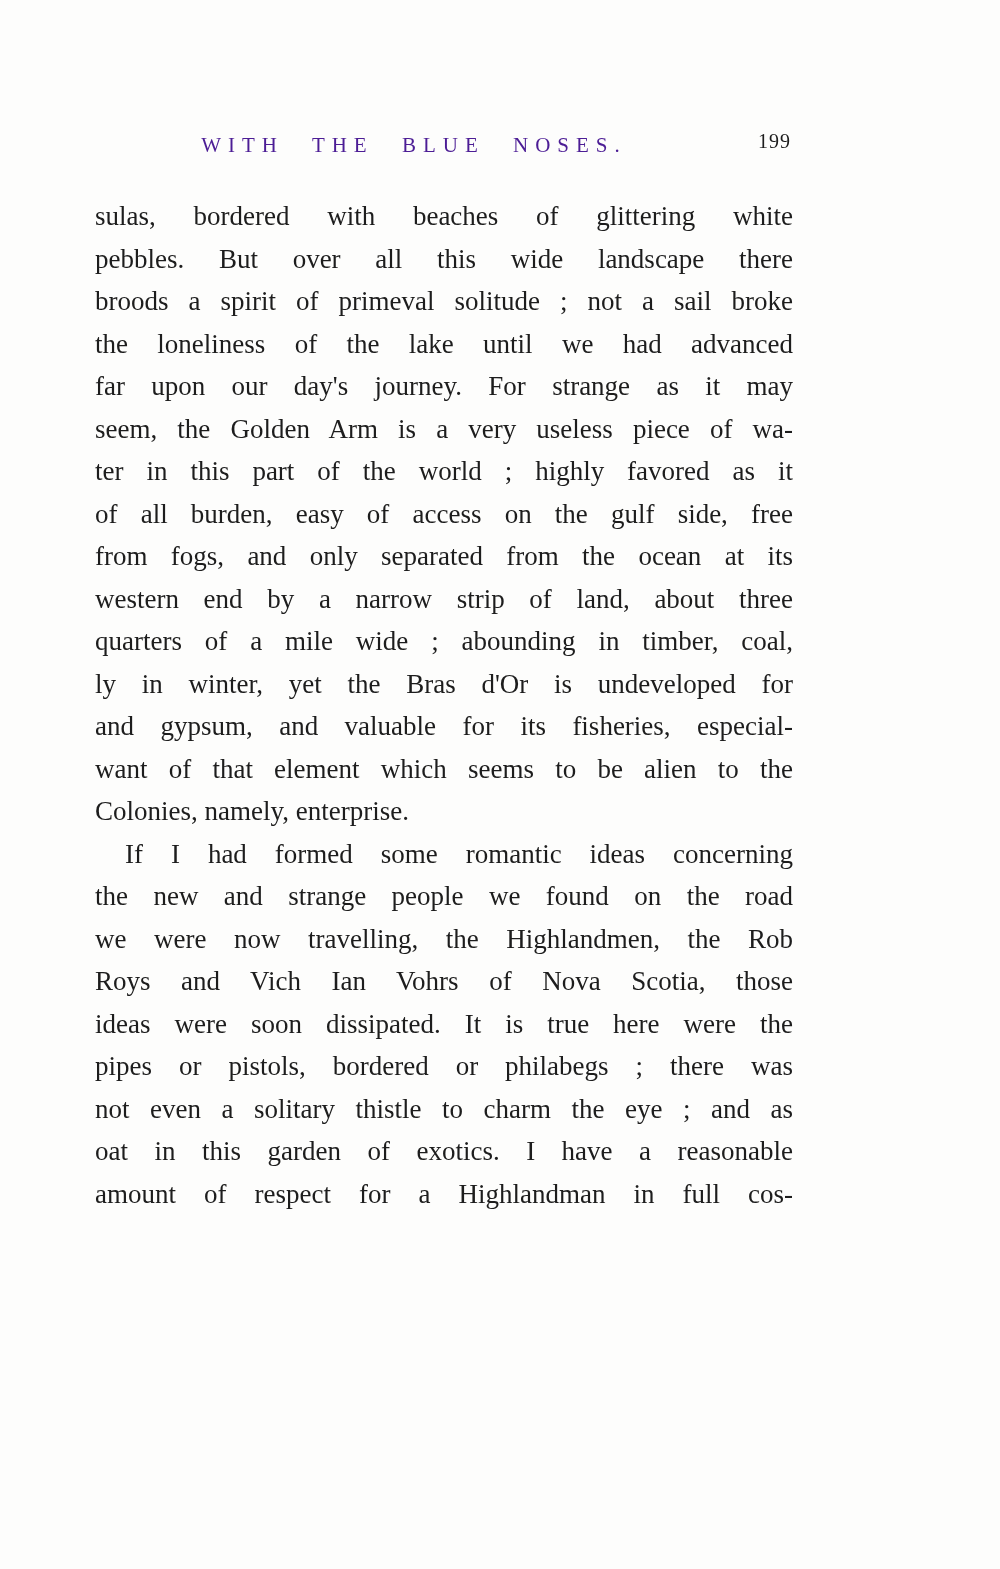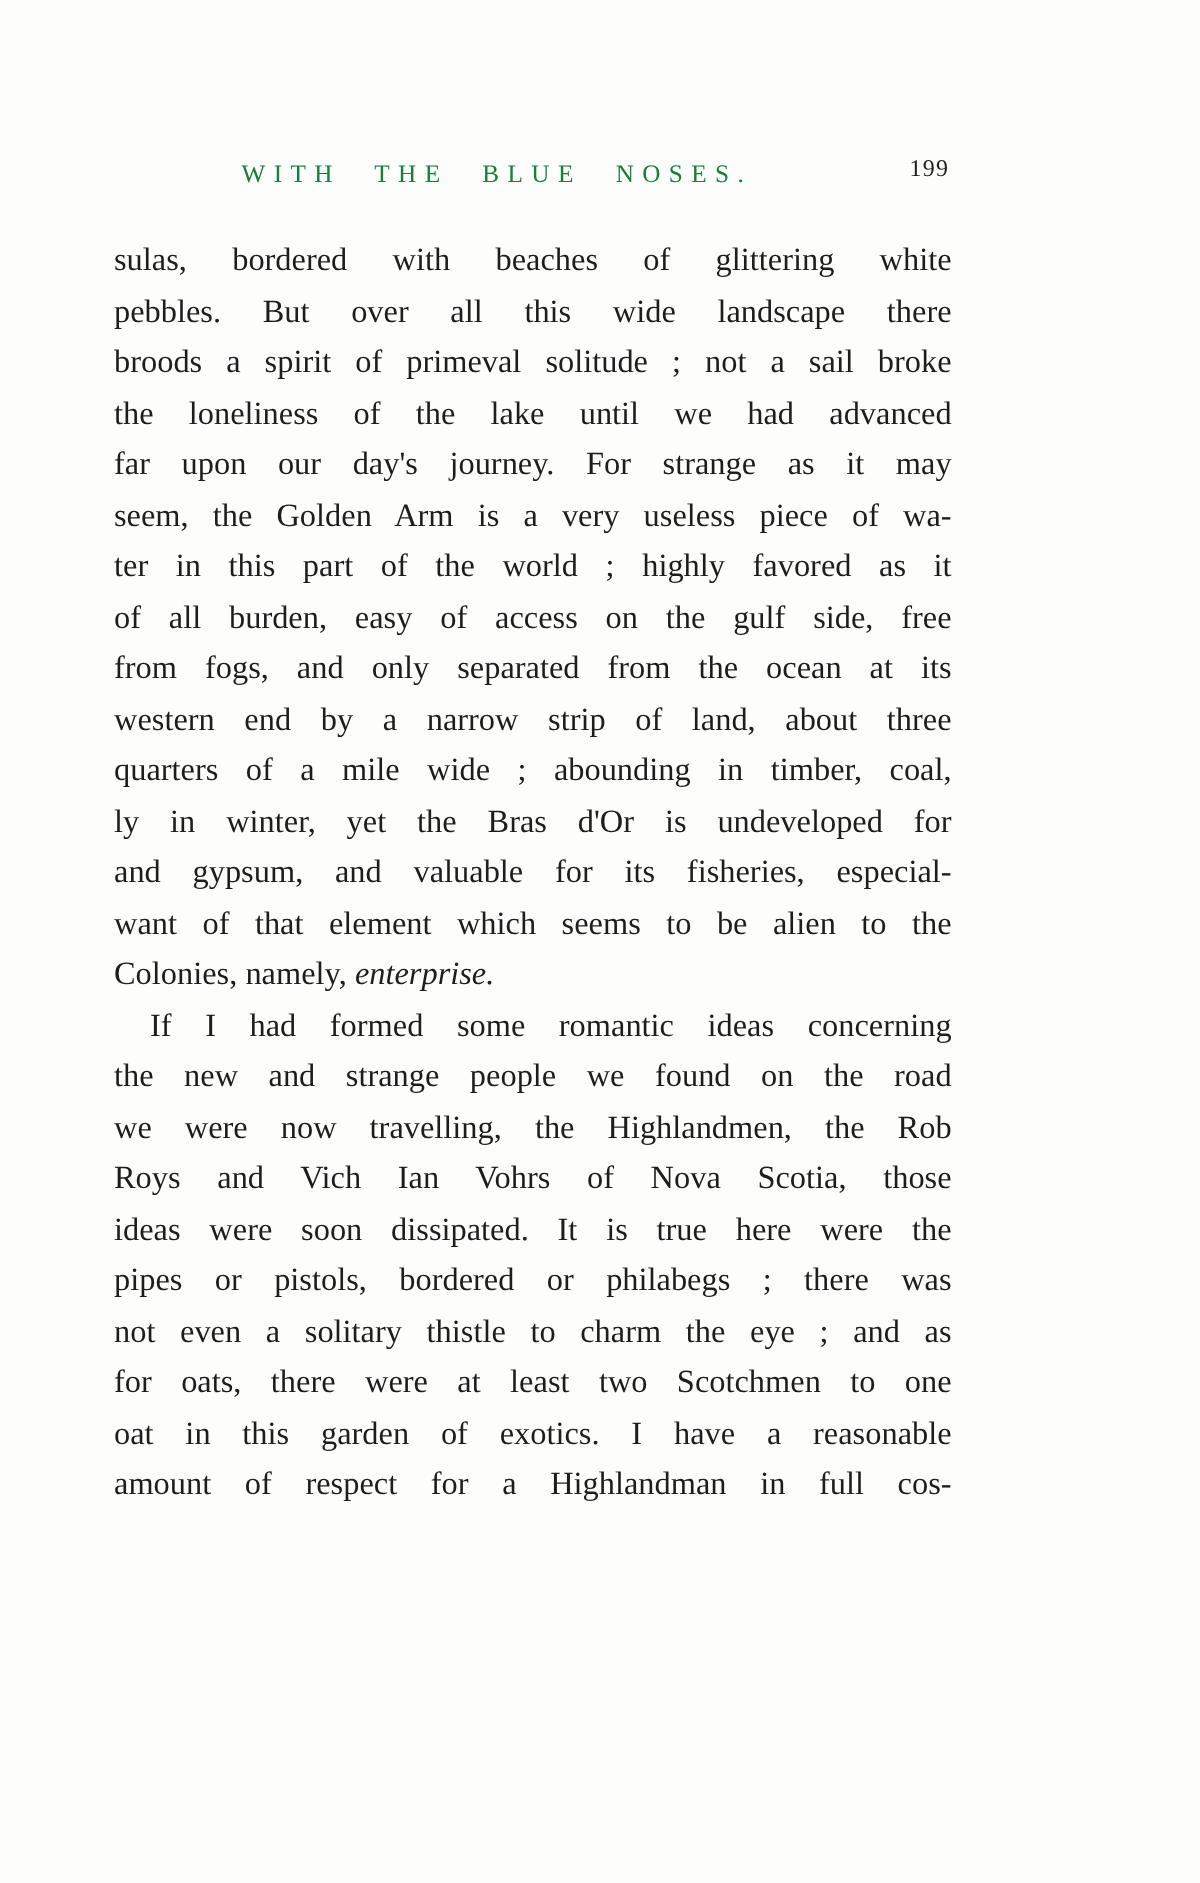--- a/index.html
+++ b/index.html
@@ -29,21 +29,21 @@
   .running-head {
     position: relative;
     height: 34px;
     margin-bottom: 28px;
   }
   .head-title {
     text-align: center;
     font-size: 21px;
     letter-spacing: 7px;
     word-spacing: 16px;
-    color: #15803d;
+    color: #4c1d95;
     padding-right: 60px; 
   }
   .page-number {
     position: absolute;
     right: 2px;
     top: -3px;
     font-size: 20px;
     letter-spacing: 1px;
     color: #1d1d1d;
   }
@@ -56,21 +56,20 @@
     text-align-last: justify;
     white-space: normal;
   }
   .line.flush {
     text-align-last: left;
   }
   .line.indent {
     text-indent: 30px;
   }
   .italic {
-    font-style: italic;
     margin-top: 47px;
   }
 </style>
 </head>
 <body>
 
 <div class="scan-page">
   <div class="text-block">
 
     <div class="running-head">
@@ -99,20 +98,19 @@
       </div>
 
       <div class="paragraph">
         <div class="line indent">If I had formed some romantic ideas concerning</div>
         <div class="line">the new and strange people we found on the road</div>
         <div class="line">we were now travelling, the Highlandmen, the Rob</div>
         <div class="line">Roys and Vich Ian Vohrs of Nova Scotia, those</div>
         <div class="line">ideas were soon dissipated. It is true here were the</div>
         <div class="line">pipes or pistols, bordered or philabegs ; there was</div>
         <div class="line">not even a solitary thistle to charm the eye ; and as</div>
-        <div class="line">for oats, there were at least two Scotchmen to one</div>
         <div class="line">oat in this garden of exotics. I have a reasonable</div>
         <div class="line">amount of respect for a Highlandman in full cos-</div>
       </div>
 
     </div>
   </div>
 </div>
 
 </body></html>

